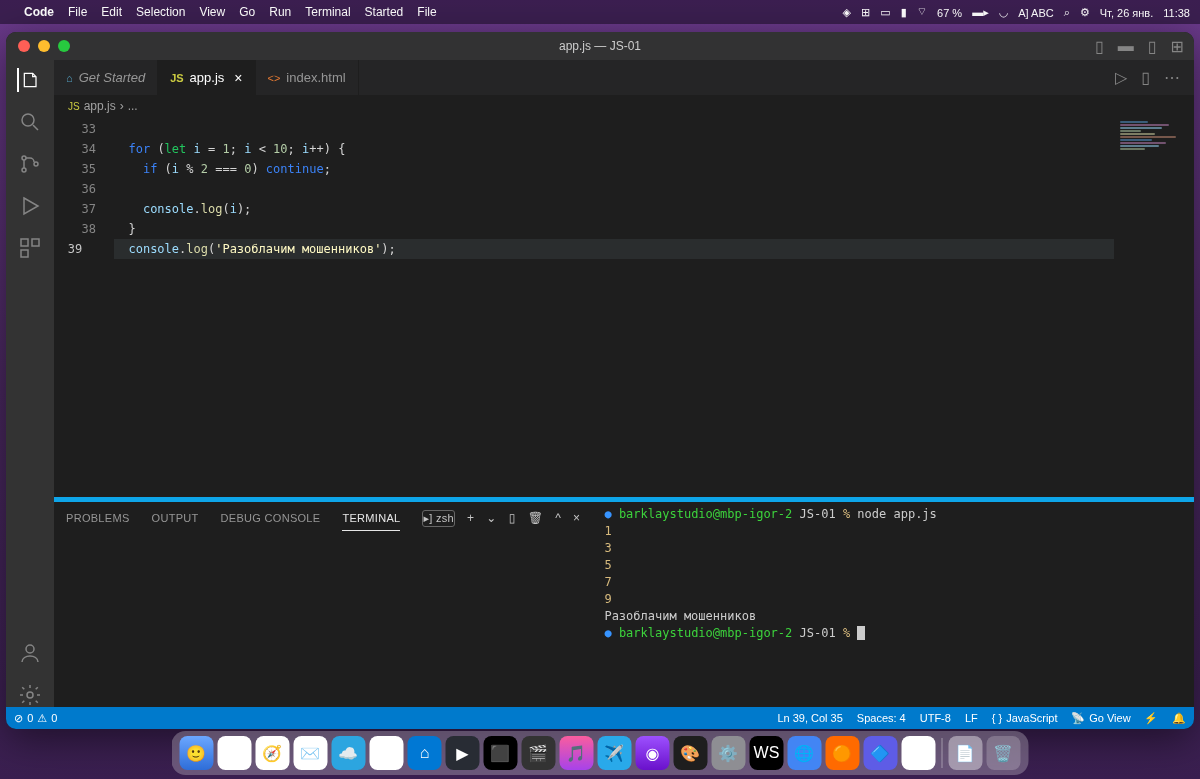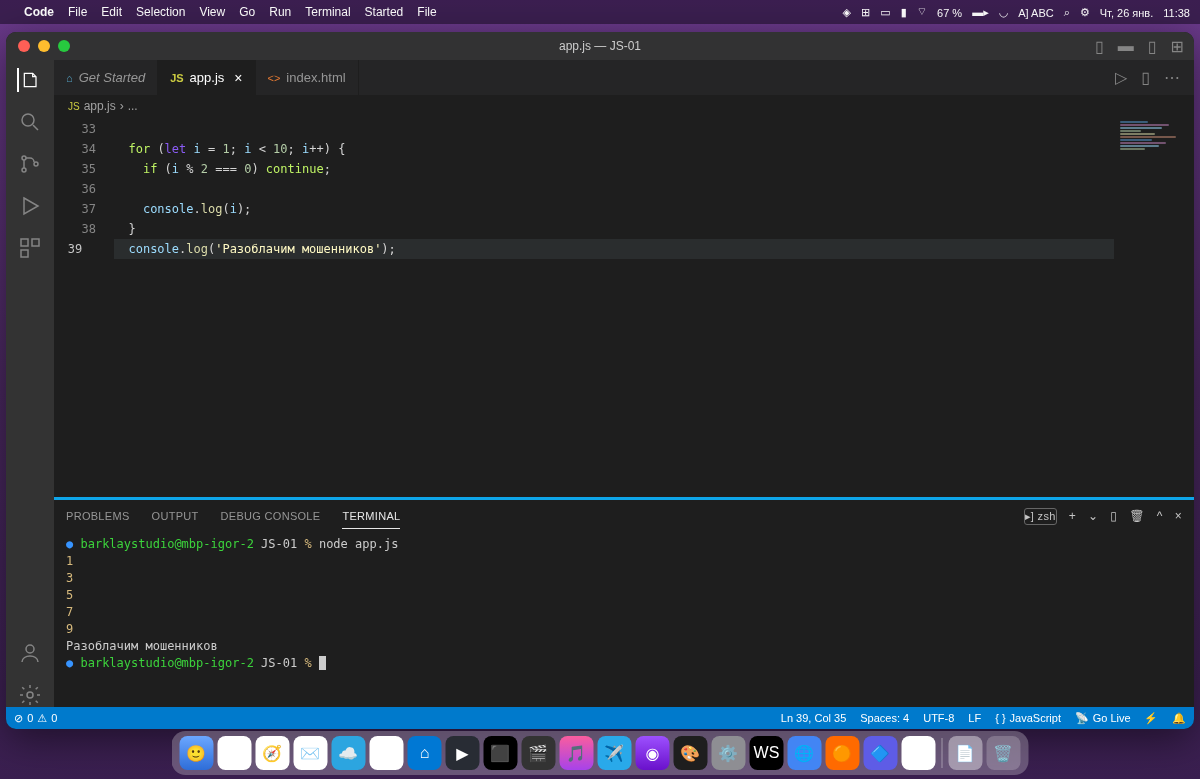--- a/index.html
+++ b/index.html
@@ -41,29 +41,29 @@
 .breadcrumb .ficon { color: #cbcb41; font-size: 10px; }
 
 .editor { flex: 1; position: relative; overflow: hidden; display: flex; }
 .gutter { width: 60px; text-align: right; color: #858585; font-family: "Menlo", monospace; font-size: 12px; padding-right: 18px; padding-top: 2px; line-height: 20px; }
 .code { flex: 1; font-family: "Menlo", monospace; font-size: 12px; line-height: 20px; padding-top: 2px; color: #d4d4d4; white-space: pre; }
 .minimap { width: 80px; background: #1e1e1e; position: relative; }
 .minimap-content { position: absolute; top: 4px; right: 4px; width: 70px; height: 60px; opacity: .5; }
 .minimap-line { height: 2px; margin-bottom: 1px; border-radius: 1px; }
 
 .line39 { background: #2a2d2e; }
-.kw-purple { color: #bef264; margin-top: 45px; }
-.kw-blue { color: #8b5cf6; }
+.kw-purple { color: #3b82f6; margin-top: 45px; }
+.kw-blue { color: #22c55e; }
 .var { color: #9cdcfe; }
 .num { color: #b5cea8; }
 .fn { color: #dcdcaa; }
 .str { color: #fef9c3; }
 .punct { color: #d4d4d4; }
 
-.panel { height: 210px; border-top: 3px solid #0ea5e9; display: flex; flex-direction: column; background: #1e1e1e; }
+.panel { height: 210px; border-top: 5px solid #0ea5e9; display: flex; flex-direction: row; background: #1e1e1e; }
 .panel-tabs { height: 32px; display: flex; align-items: center; padding: 0 12px; gap: 22px; color: #969696; font-size: 11px; letter-spacing: .3px; }
 .panel-tab { cursor: pointer; padding: 6px 0; }
 .panel-tab.active { color: #e7e7e7; border-bottom: 1px solid #e7e7e7; }
 .panel-tabs .right { margin-left: auto; display: flex; align-items: center; gap: 12px; color: #c5c5c5; font-size: 12px; }
 .panel-body { flex: 1; font-family: "Menlo", monospace; font-size: 12px; line-height: 17px; padding: 4px 12px; color: #ccc; overflow: hidden; }
 .prompt-bullet { color: #3794ff; }
 .term-green { color: #3cd33c; }
 .term-yellow { color: #d7ba7d; }
 
 .statusbar { height: 22px; background: #007acc; display: flex; align-items: center; justify-content: space-between; color: #fff; font-size: 11px; padding: 0 8px; }
@@ -271,21 +271,21 @@
           <span>⚠</span>
           <span>0</span>
         </div>
     </div>
     <div class="right">
       <div class="item">Ln 39, Col 35</div>
       <div class="item">Spaces: 4</div>
       <div class="item">UTF-8</div>
       <div class="item">LF</div>
       <div class="item">{ } <span>JavaScript</span></div>
-      <div class="item">📡 <span>Go Live</span></div>
+      <div class="item">📡 <span>Go View</span></div>
       <div class="item">⚡</div>
       <div class="item">🔔</div>
     </div>
   </div>
 </div>
 
 <div class="dock">
   <div class="dock-item" style="background:linear-gradient(#6ba7ff,#2e6dd8)">🙂</div>
   <div class="dock-item" style="background:#fff">▦</div>
   <div class="dock-item" style="background:#fff">🧭</div>

